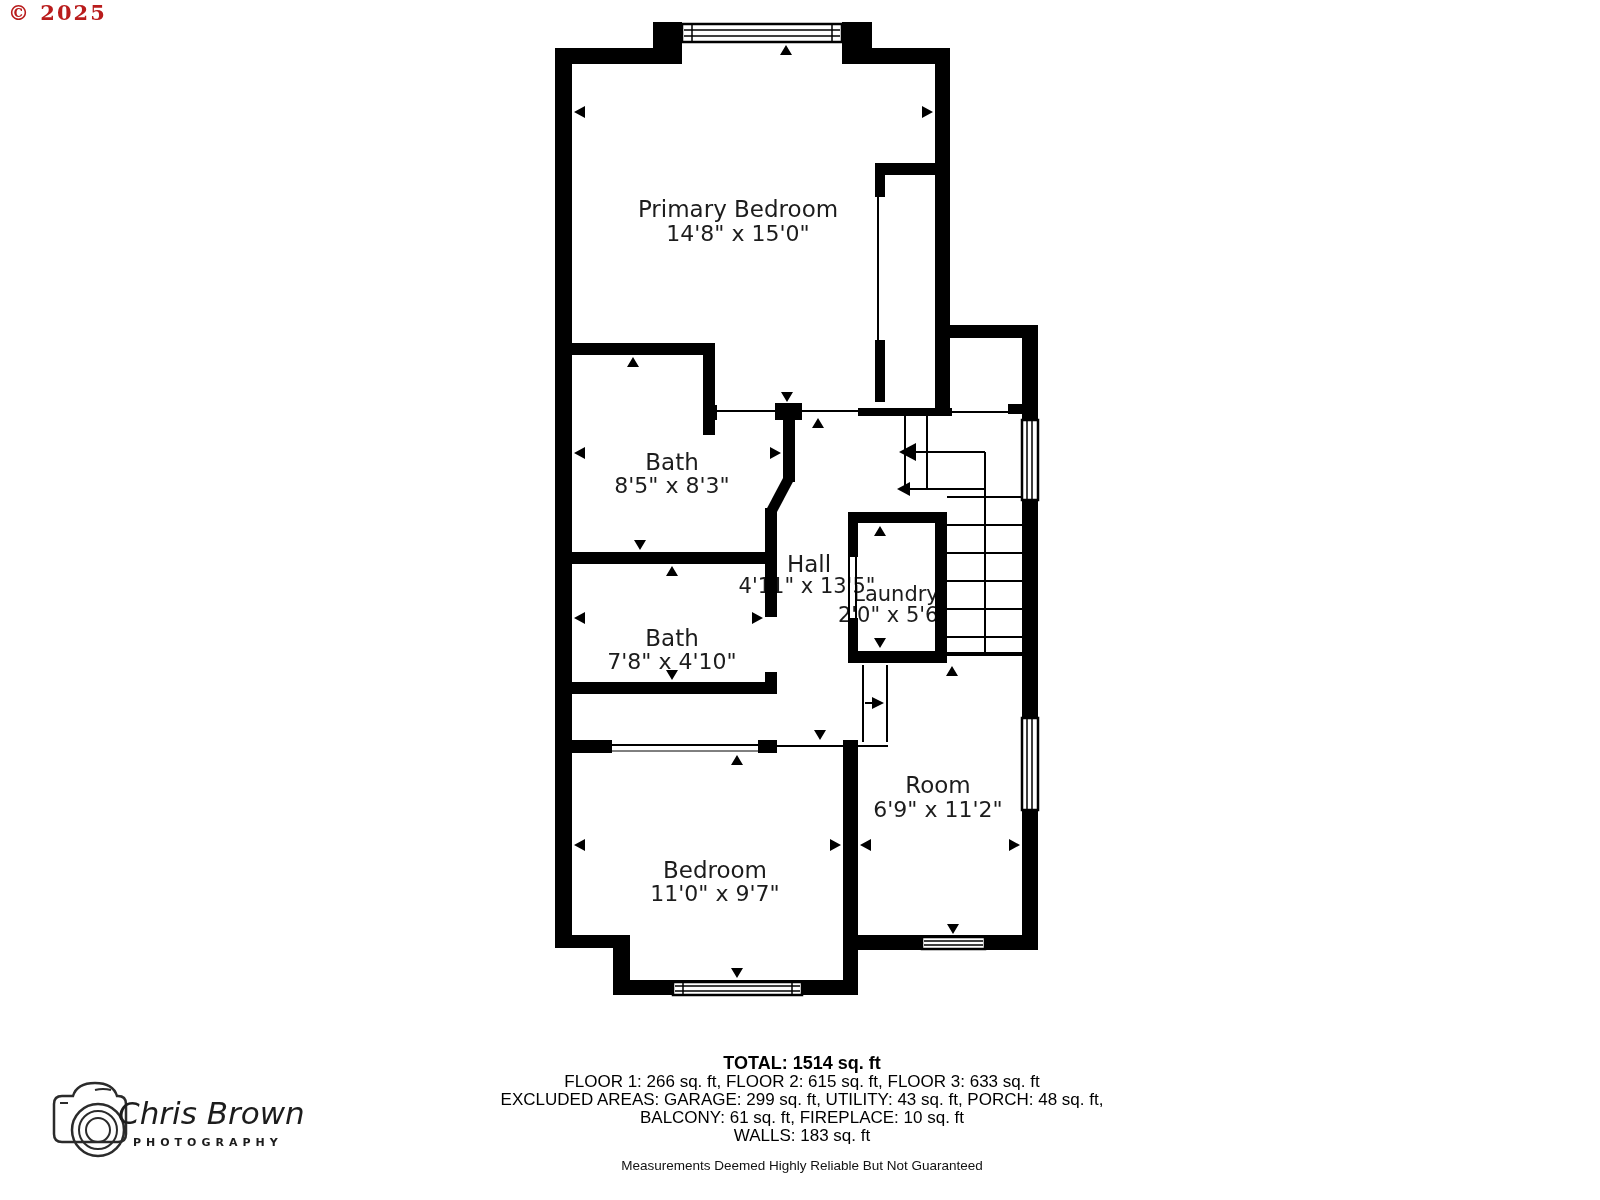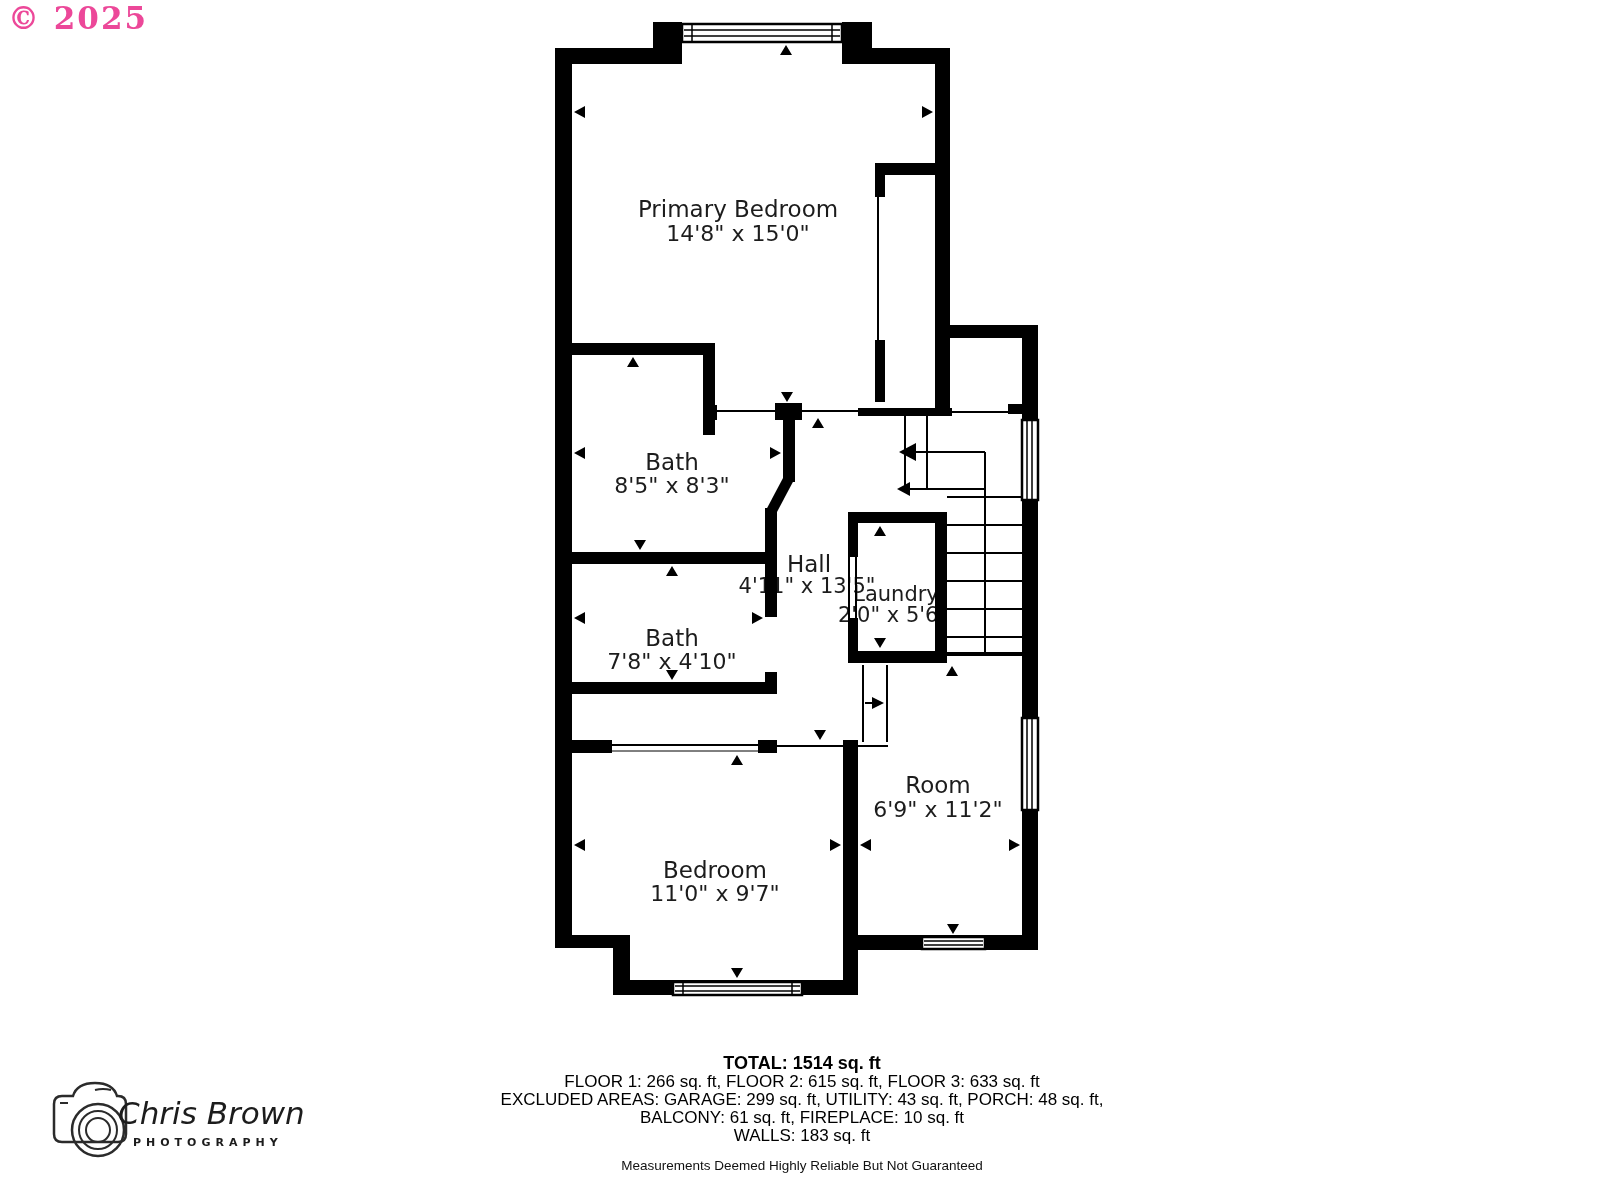--- a/index.html
+++ b/index.html
@@ -1,19 +1,19 @@
 <!DOCTYPE html>
 <html><head>
 <meta charset="utf-8">
 <style>
   html,body{margin:0;padding:0;background:#ffffff;}
   .page{position:relative;width:1600px;height:1200px;background:#ffffff;overflow:hidden;
         font-family:"Liberation Sans",sans-serif;}
   .copyright{position:absolute;left:8px;top:0px;font-family:"DejaVu Serif",serif;
-             font-weight:bold;font-size:31px;letter-spacing:2px;color:#ec4899;}
+             font-weight:bold;font-size:21px;letter-spacing:2px;color:#b91c1c;}
   .plan-svg{position:absolute;left:0;top:0;width:1600px;height:1200px;}
   .plan-svg text{font-family:"DejaVu Sans",sans-serif;fill:#1c1c1c;text-anchor:middle;}
   .room-name{font-size:23px;}
   .room-dims{font-size:22px;}
   .hall-name{font-size:23px;}
   .hall-dims{font-size:21px;}
   .laundry-name{font-size:21px;}
   .laundry-dims{font-size:21px;}
   .summary{position:absolute;left:0;top:1054px;width:1604px;text-align:center;
            color:#000;font-size:17px;line-height:18px;}

